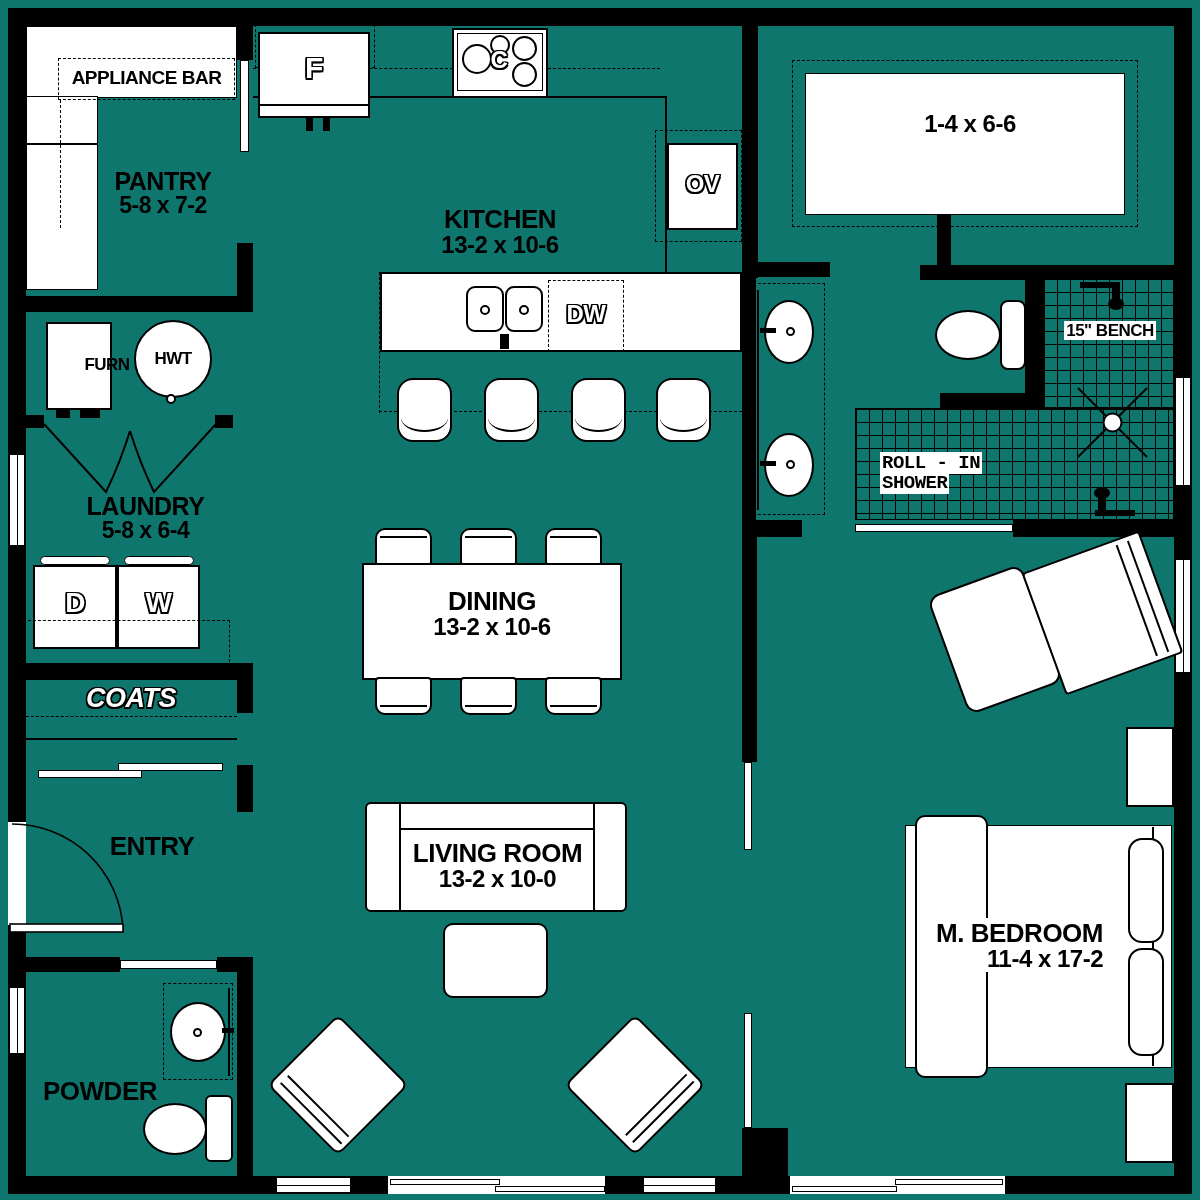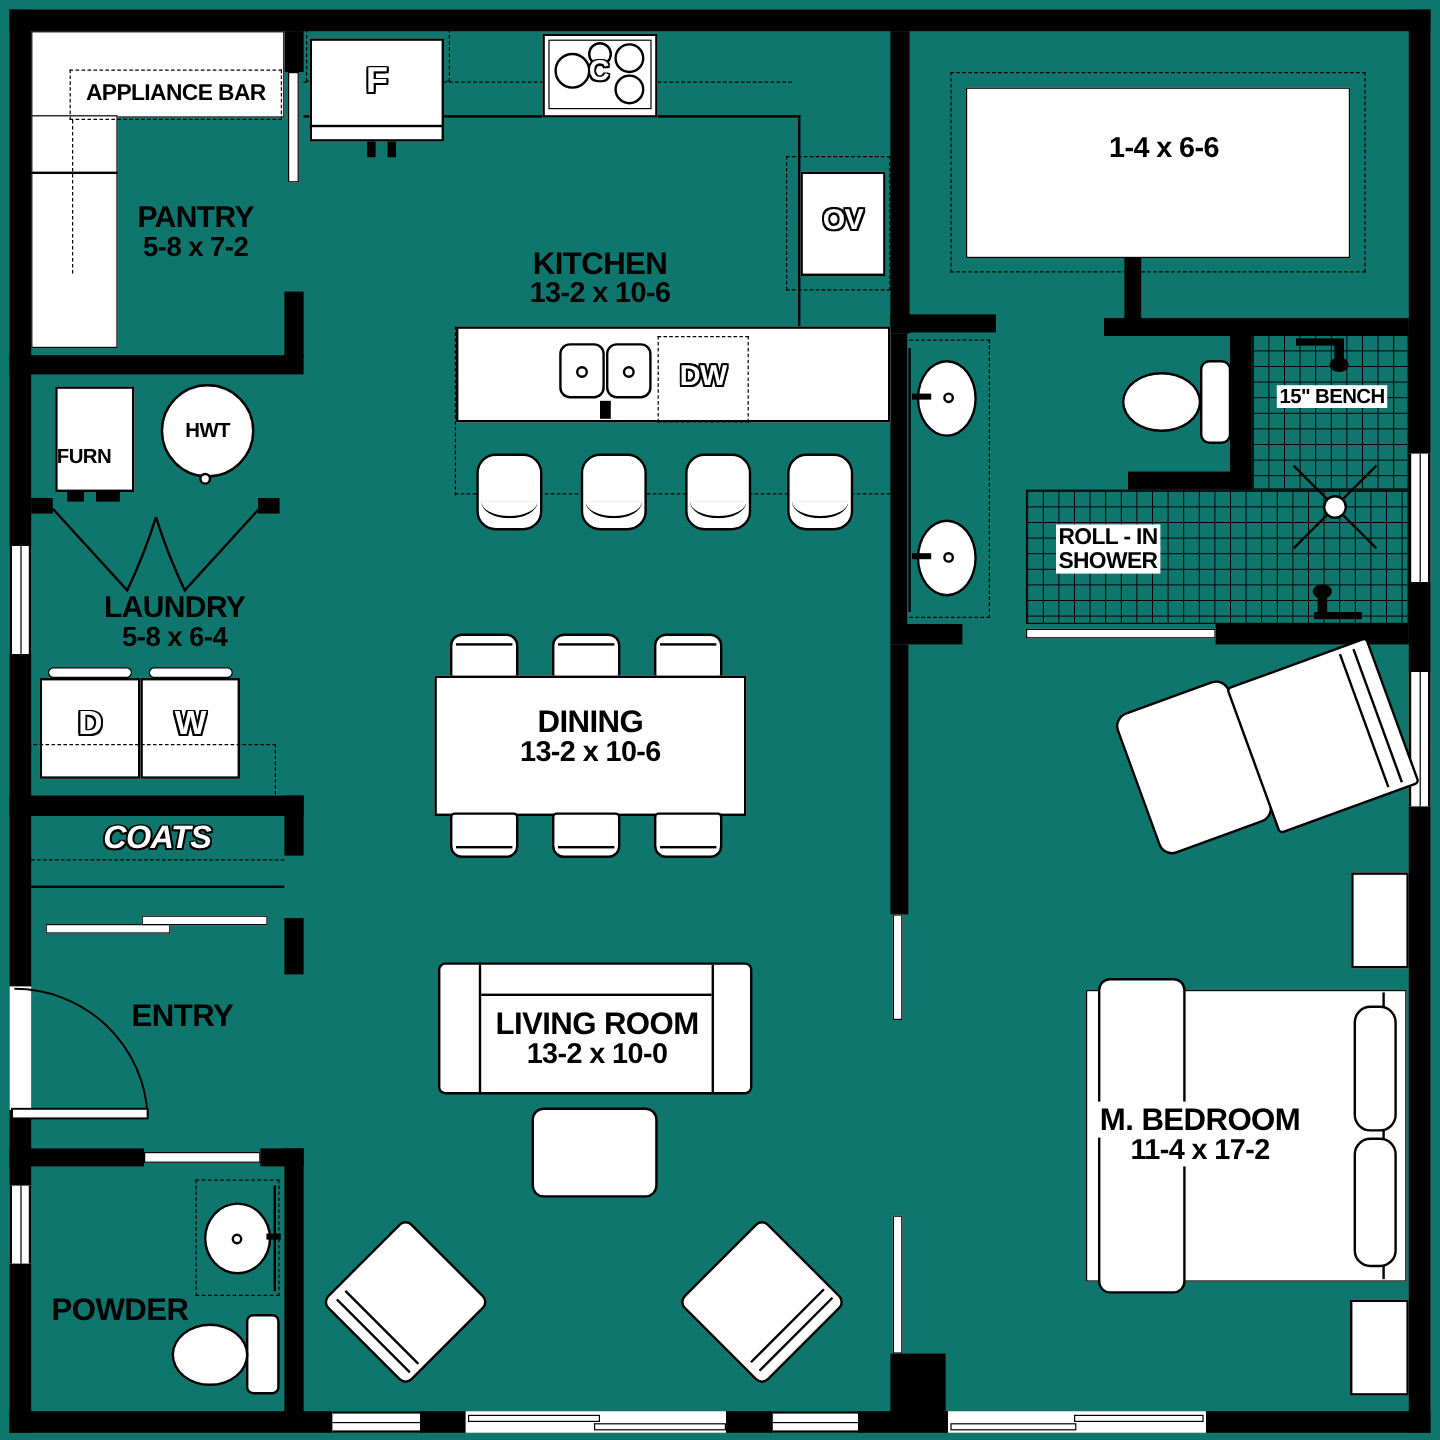--- a/index.html
+++ b/index.html
@@ -161,21 +161,21 @@
 
   <div class="dash" style="left:792px;top:60px;width:346px;height:167px;"></div>
   <div class="box b1" style="left:805px;top:73px;width:320px;height:142px;"></div>
   <div class="lbl" style="left:840px;top:112px;width:260px;font-size:27px;">
     <div style="font-size:24px;">1-4 x 6-6</div>
   </div>
 
   <div class="box" style="left:46px;top:322px;width:66px;height:88px;"></div>
   <div class="wall" style="left:56px;top:410px;width:14px;height:8px;"></div>
   <div class="wall" style="left:80px;top:410px;width:20px;height:8px;"></div>
-  <div class="lbl" style="left:46px;top:372px;width:48px;font-size:17px;">
+  <div class="lbl" style="left:46px;top:356px;width:48px;font-size:17px;padding-left:37px;">
     <span>FURN</span>
   </div>
   <div class="circle b3" style="left:134px;top:320px;width:78px;height:78px;"></div>
   <div class="circle" style="left:166px;top:394px;width:10px;height:10px;"></div>
   <div class="lbl" style="left:134px;top:350px;width:78px;font-size:17px;">
     <span>HWT</span>
   </div>
   <div class="lbl" style="left:63px;top:493px;width:165px;font-size:25px;">
     <div>LAUNDRY</div>
     <div style="font-size:23px;">5-8 x 6-4</div>
@@ -256,21 +256,21 @@
   <div class="wall" style="left:760px;top:328px;width:16px;height:5px;"></div>
   <div class="wall" style="left:760px;top:461px;width:16px;height:5px;"></div>
   <div class="circle" style="left:935px;top:310px;width:66px;height:50px;border-width:2.5px;"></div>
   <div class="box" style="left:1000px;top:300px;width:26px;height:70px;border-radius:8px;"></div>
 
   <div class="tile" style="left:1043px;top:278px;width:131px;height:130px;"></div>
   <div class="tile" style="left:855px;top:408px;width:319px;height:112px;"></div>
   <div class="lbl" style="left:1050px;top:322px;width:120px;font-size:17px;">
     <span class="bg">15" BENCH</span>
   </div>
-  <div class="lbl" style="left:880px;top:438px;width:160px;font-size:19px;text-align:left;">
+  <div class="lbl" style="left:880px;top:454px;width:160px;font-size:19px;text-align:left;font-family:Liberation Mono, monospace;">
     <div><span class="bg">ROLL - IN</span></div>
     <div><span class="bg">SHOWER</span></div>
   </div>
 
   <div class="wall" style="left:1080px;top:282px;width:40px;height:6px;"></div>
   <div class="wall" style="left:1112px;top:286px;width:8px;height:13px;"></div>
   <div class="wall" style="left:1108px;top:298px;width:16px;height:12px;border-radius:50%;"></div>
   <div class="wall" style="left:1095px;top:510px;width:40px;height:6px;"></div>
   <div class="wall" style="left:1098px;top:498px;width:8px;height:13px;"></div>
   <div class="wall" style="left:1094px;top:487px;width:16px;height:12px;border-radius:50%;"></div>
@@ -279,21 +279,21 @@
   <div class="rot" style="left:1040px;top:548px;width:125px;height:130px;border-radius:4px;transform:rotate(-20deg);">
     <div class="ln" style="left:96px;top:4px;width:2px;height:118px;"></div>
     <div class="ln" style="left:108px;top:4px;width:2px;height:118px;"></div>
   </div>
   <div class="box" style="left:1126px;top:727px;width:48px;height:80px;"></div>
   <div class="box b1" style="left:905px;top:825px;width:267px;height:243px;"></div>
   <div class="ln" style="left:1152px;top:827px;width:2px;height:239px;"></div>
   <div class="box" style="left:1128px;top:838px;width:36px;height:105px;border-radius:14px;"></div>
   <div class="box" style="left:1128px;top:948px;width:36px;height:108px;border-radius:14px;"></div>
   <div class="box" style="left:915px;top:815px;width:73px;height:263px;border-radius:10px;"></div>
-  <div class="lbl" style="left:895px;top:920px;width:210px;font-size:26px;">
+  <div class="lbl" style="left:895px;top:920px;width:210px;font-size:26px;text-align:right;">
     <div><span class="bg">M. BEDROOM</span></div>
     <div style="font-size:24px;"><span class="bg">11-4 x 17-2</span></div>
   </div>
   <div class="box" style="left:1125px;top:1083px;width:49px;height:80px;"></div>
 
   <svg class="overlay" width="1200" height="1200" viewBox="0 0 1200 1200">
 
     <path d="M 12 824 A 111 111 0 0 1 123 929" fill="none" stroke="#000" stroke-width="1.6"></path>
     <rect x="10" y="924" width="113" height="8" fill="#fff" stroke="#000" stroke-width="1.6"></rect>
 

